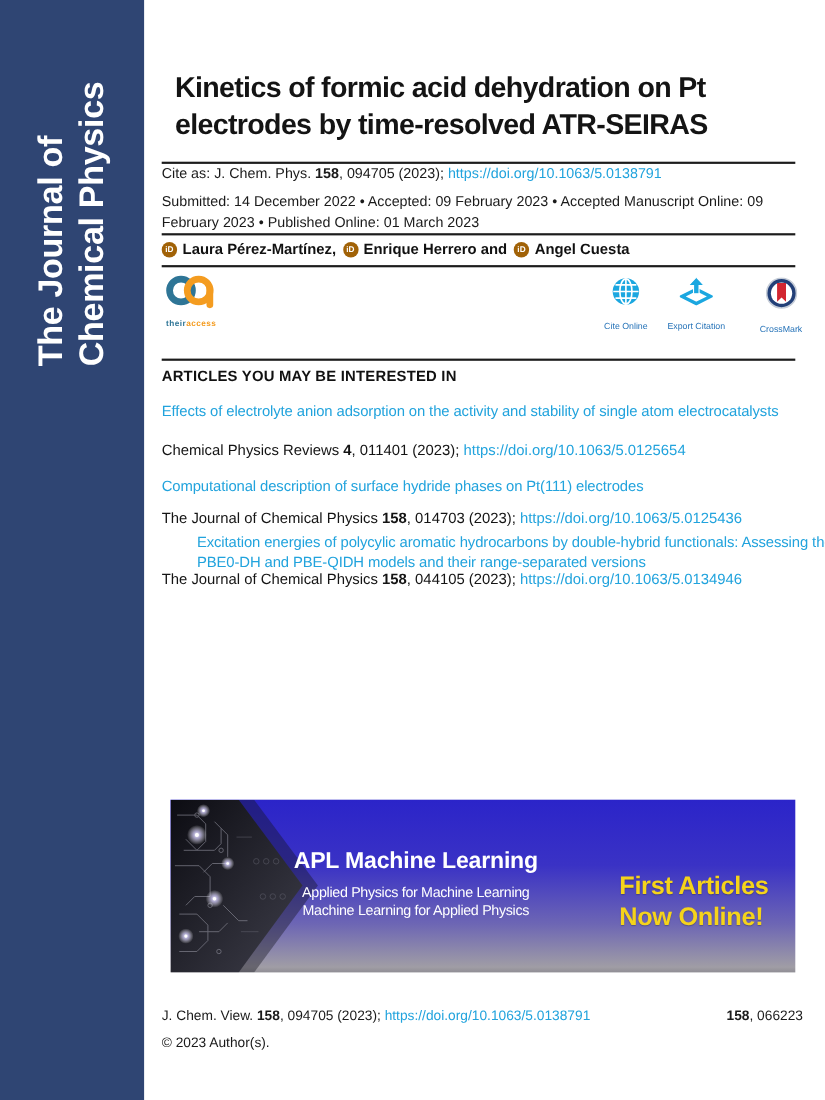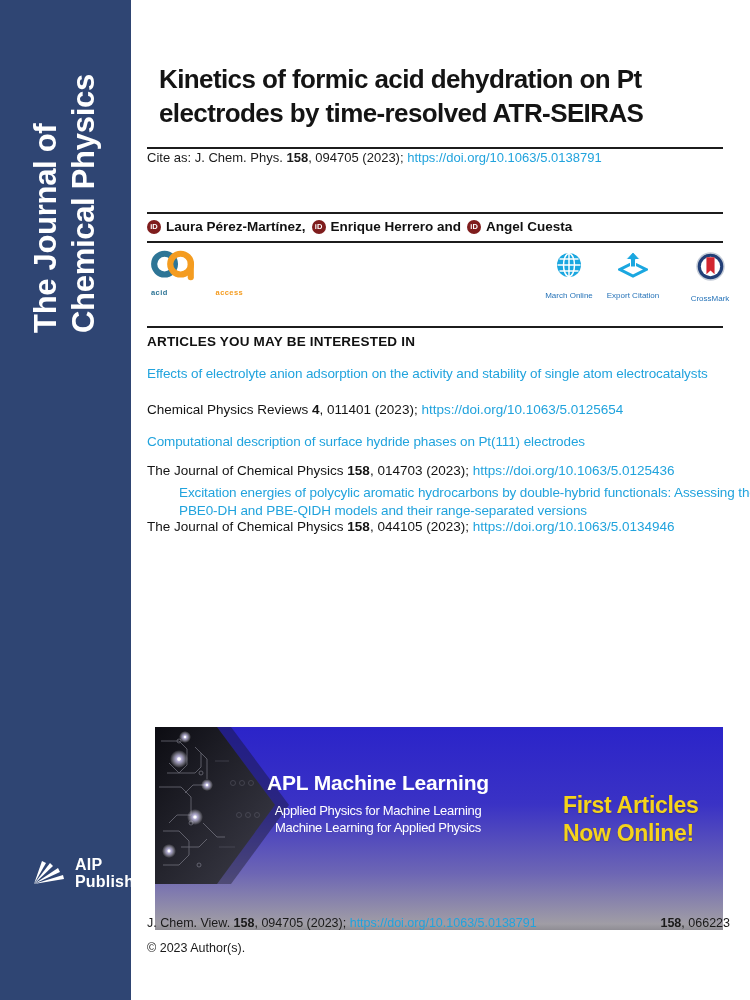--- a/index.html
+++ b/index.html
@@ -29,43 +29,43 @@
 
   .cite-line { position:absolute; left:147px; top:150px; font-size:13px; white-space:pre-wrap; }
   .link { color:#21a3dd; text-decoration:none; cursor:pointer; }
   .b { font-weight:bold; }
   .dates { position:absolute; left:147px; top:173px; width:582px; font-size:13px; line-height:19px; }
 
   .authors { position:absolute; left:147px; top:219px; display:flex; align-items:center; gap:6px; }
   .author-group { display:flex; align-items:center; gap:5px; }
   .author-name { font-size:13.5px; font-weight:bold; color:#111; }
   .orcid {
-    width:14px; height:14px; border-radius:50%; background:#7f1d1d; color:#ffffff;
+    width:14px; height:14px; border-radius:50%; background:#a16207; color:#ffffff;
     font-size:7.5px; font-weight:bold; display:flex; align-items:center; justify-content:center;
   }
 
   
   .oa-badge { position:absolute; left:149px; top:249px; width:60px; text-align:left; }
   .oa-label { font-size:7.5px; font-weight:bold; letter-spacing:0.4px; margin-top:1px; margin-left:2px; }
-  .oa-open { color:#2e7596; } .oa-access { color:#f49c20;padding-left:48px; }
+  .oa-open { color:#2e7596; } .oa-access { color:#f49c20; }
 
   .badge { position:absolute; top:252px; width:76px; display:flex; flex-direction:column; align-items:center; }
   #badge-view { left:531px; } #badge-export { left:595px; } #badge-crossmark { left:672px; }
   .badge-label { margin-top:9px; font-size:8px; color:#2673b8; white-space:nowrap; }
 
   
   .related-heading { position:absolute; left:147px; top:334px; font-size:13.5px; font-weight:bold; letter-spacing:0.2px; color:#111; }
   .ra-title { position:absolute; left:147px; width:590px; font-size:13.5px; line-height:18px; letter-spacing:-0.1px; color:#21a3dd; cursor:pointer; }
   #ra1-title { top:365px; } #ra2-title { top:433px; } #ra3-title { top:484px;margin-left:32px; }
   .ra-cit { position:absolute; left:147px; font-size:13.5px; color:#141414; white-space:pre-wrap; }
   #ra1-cit { top:402px; } #ra2-cit { top:463px; } #ra3-cit { top:519px; }
 
   
   .banner {
-    position:absolute; left:155px; top:727px; width:568px; height:203px; overflow:hidden; cursor:pointer;
+    position:absolute; left:155px; top:727px; width:568px; height:157px; overflow:hidden; cursor:pointer;
     background:linear-gradient(180deg,#2b24c9 0%,#3a32c5 38%,#6d66b4 72%,#a09da5 97%,#8f8d94 100%);
   }
   .banner-art { position:absolute; left:0; top:0; }
   .banner-title { position:absolute; left:103px; top:44px; width:240px; text-align:center; color:#ffffff; font-size:21px; font-weight:bold; letter-spacing:-0.2px; }
   .banner-sub { position:absolute; left:93px; top:75px; width:260px; text-align:center; color:#ffffff; font-size:13px; line-height:17px; letter-spacing:-0.3px; }
   .banner-cta { position:absolute; left:408px; top:64px; font-size:23px; font-weight:bold; color:#f5d31b; line-height:28px; letter-spacing:-0.3px; text-shadow:0 1px 1px rgba(40,40,40,0.35); }
 
   
   .footer-cite { position:absolute; left:147px; top:916px; font-size:12.5px; white-space:pre-wrap; }
   .footer-ref  { position:absolute; right:20px;  top:916px; font-size:12.5px; white-space:pre-wrap; }
@@ -74,41 +74,28 @@
 </head>
 <body>
 
 <div class="page">
 
   <div class="sidebar">
     <div class="journal-title">
       <div>The Journal of</div>
       <div>Chemical Physics</div>
     </div>
-    <div class="aip-logo">
-      <span>
-        <svg width="34" height="30" viewBox="0 0 34 30" fill="#ffffff" aria-hidden="true">
-          <polygon points="2,28 10,5 14,7"></polygon>
-          <polygon points="2,28 18,7 21,10"></polygon>
-          <polygon points="2,28 26,12 28,16"></polygon>
-          <polygon points="2,28 31,19 32,23"></polygon>
-        </svg>
-      </span>
-      <span class="aip-text">
-        <div>AIP</div>
-        <div>Publishing</div>
-      </span>
-    </div>
   </div>
 
   <div class="article-title">Kinetics of formic acid dehydration on Pt electrodes by time-resolved ATR-SEIRAS</div>
   <div class="divider" id="rule1"></div>
 
   <div class="cite-line"><span>Cite as: J. Chem. Phys. </span><span class="b">158</span><span>, 094705 (2023); </span><a class="link">https://doi.org/10.1063/5.0138791</a></div>
 
+  <div class="dates">Submitted: 14 December 2022 • Accepted: 09 February 2023 • Accepted Manuscript Online: 09 February 2023 • Published Online: 01 March 2023</div>
   <div class="divider" id="rule2"></div>
 
   <div class="authors">
     <span class="author-group">
       <span class="orcid">iD</span>
       <span class="author-name">Laura Pérez-Martínez,</span>
     </span>
     <span class="author-group">
       <span class="orcid">iD</span>
       <span class="author-name">Enrique Herrero and</span>
@@ -121,37 +108,37 @@
   <div class="divider" id="rule3"></div>
 
   <div class="oa-badge">
     <span>
       <svg width="50" height="34" viewBox="0 0 50 36" aria-hidden="true">
         <circle cx="15" cy="16" r="11" fill="none" stroke="#2e7596" stroke-width="6.5"></circle>
         <circle cx="32" cy="16" r="11" fill="none" stroke="#f49c20" stroke-width="6.5"></circle>
         <rect x="39.5" y="12" width="6.5" height="21" rx="3.2" fill="#f49c20"></rect>
       </svg>
     </span>
-    <div class="oa-label"><span class="oa-open">acid</span><span class="oa-access">access</span></div>
+    <div class="oa-label"><span class="oa-open">their</span><span class="oa-access">access</span></div>
   </div>
 
   <div class="badge" id="badge-view">
     <span>
       <svg width="26" height="26" viewBox="0 0 26 26" aria-hidden="true">
         <circle cx="13" cy="13" r="12" fill="#1ba7e0"></circle>
         <g stroke="#ffffff" stroke-width="1.5" fill="none">
           <line x1="1.5" y1="13" x2="24.5" y2="13"></line>
           <line x1="3.5" y1="7" x2="22.5" y2="7"></line>
           <line x1="3.5" y1="19" x2="22.5" y2="19"></line>
           <ellipse cx="13" cy="13" rx="5.5" ry="11.5"></ellipse>
           <line x1="13" y1="1.5" x2="13" y2="24.5"></line>
         </g>
       </svg>
     </span>
-    <span class="badge-label">March Online</span>
+    <span class="badge-label">Cite Online</span>
   </div>
 
   <div class="badge" id="badge-export">
     <span>
       <svg width="30" height="26" viewBox="0 0 30 26" aria-hidden="true">
         <polygon points="15,11 28,17.5 15,24 2,17.5" fill="none" stroke="#1ba7e0" stroke-width="3"></polygon>
         <polygon points="15,0 22,7.5 17.5,7.5 17.5,15 12.5,15 12.5,7.5 8,7.5" fill="#1ba7e0" stroke="#ffffff" stroke-width="1"></polygon>
       </svg>
     </span>
     <span class="badge-label">Export Citation</span>

